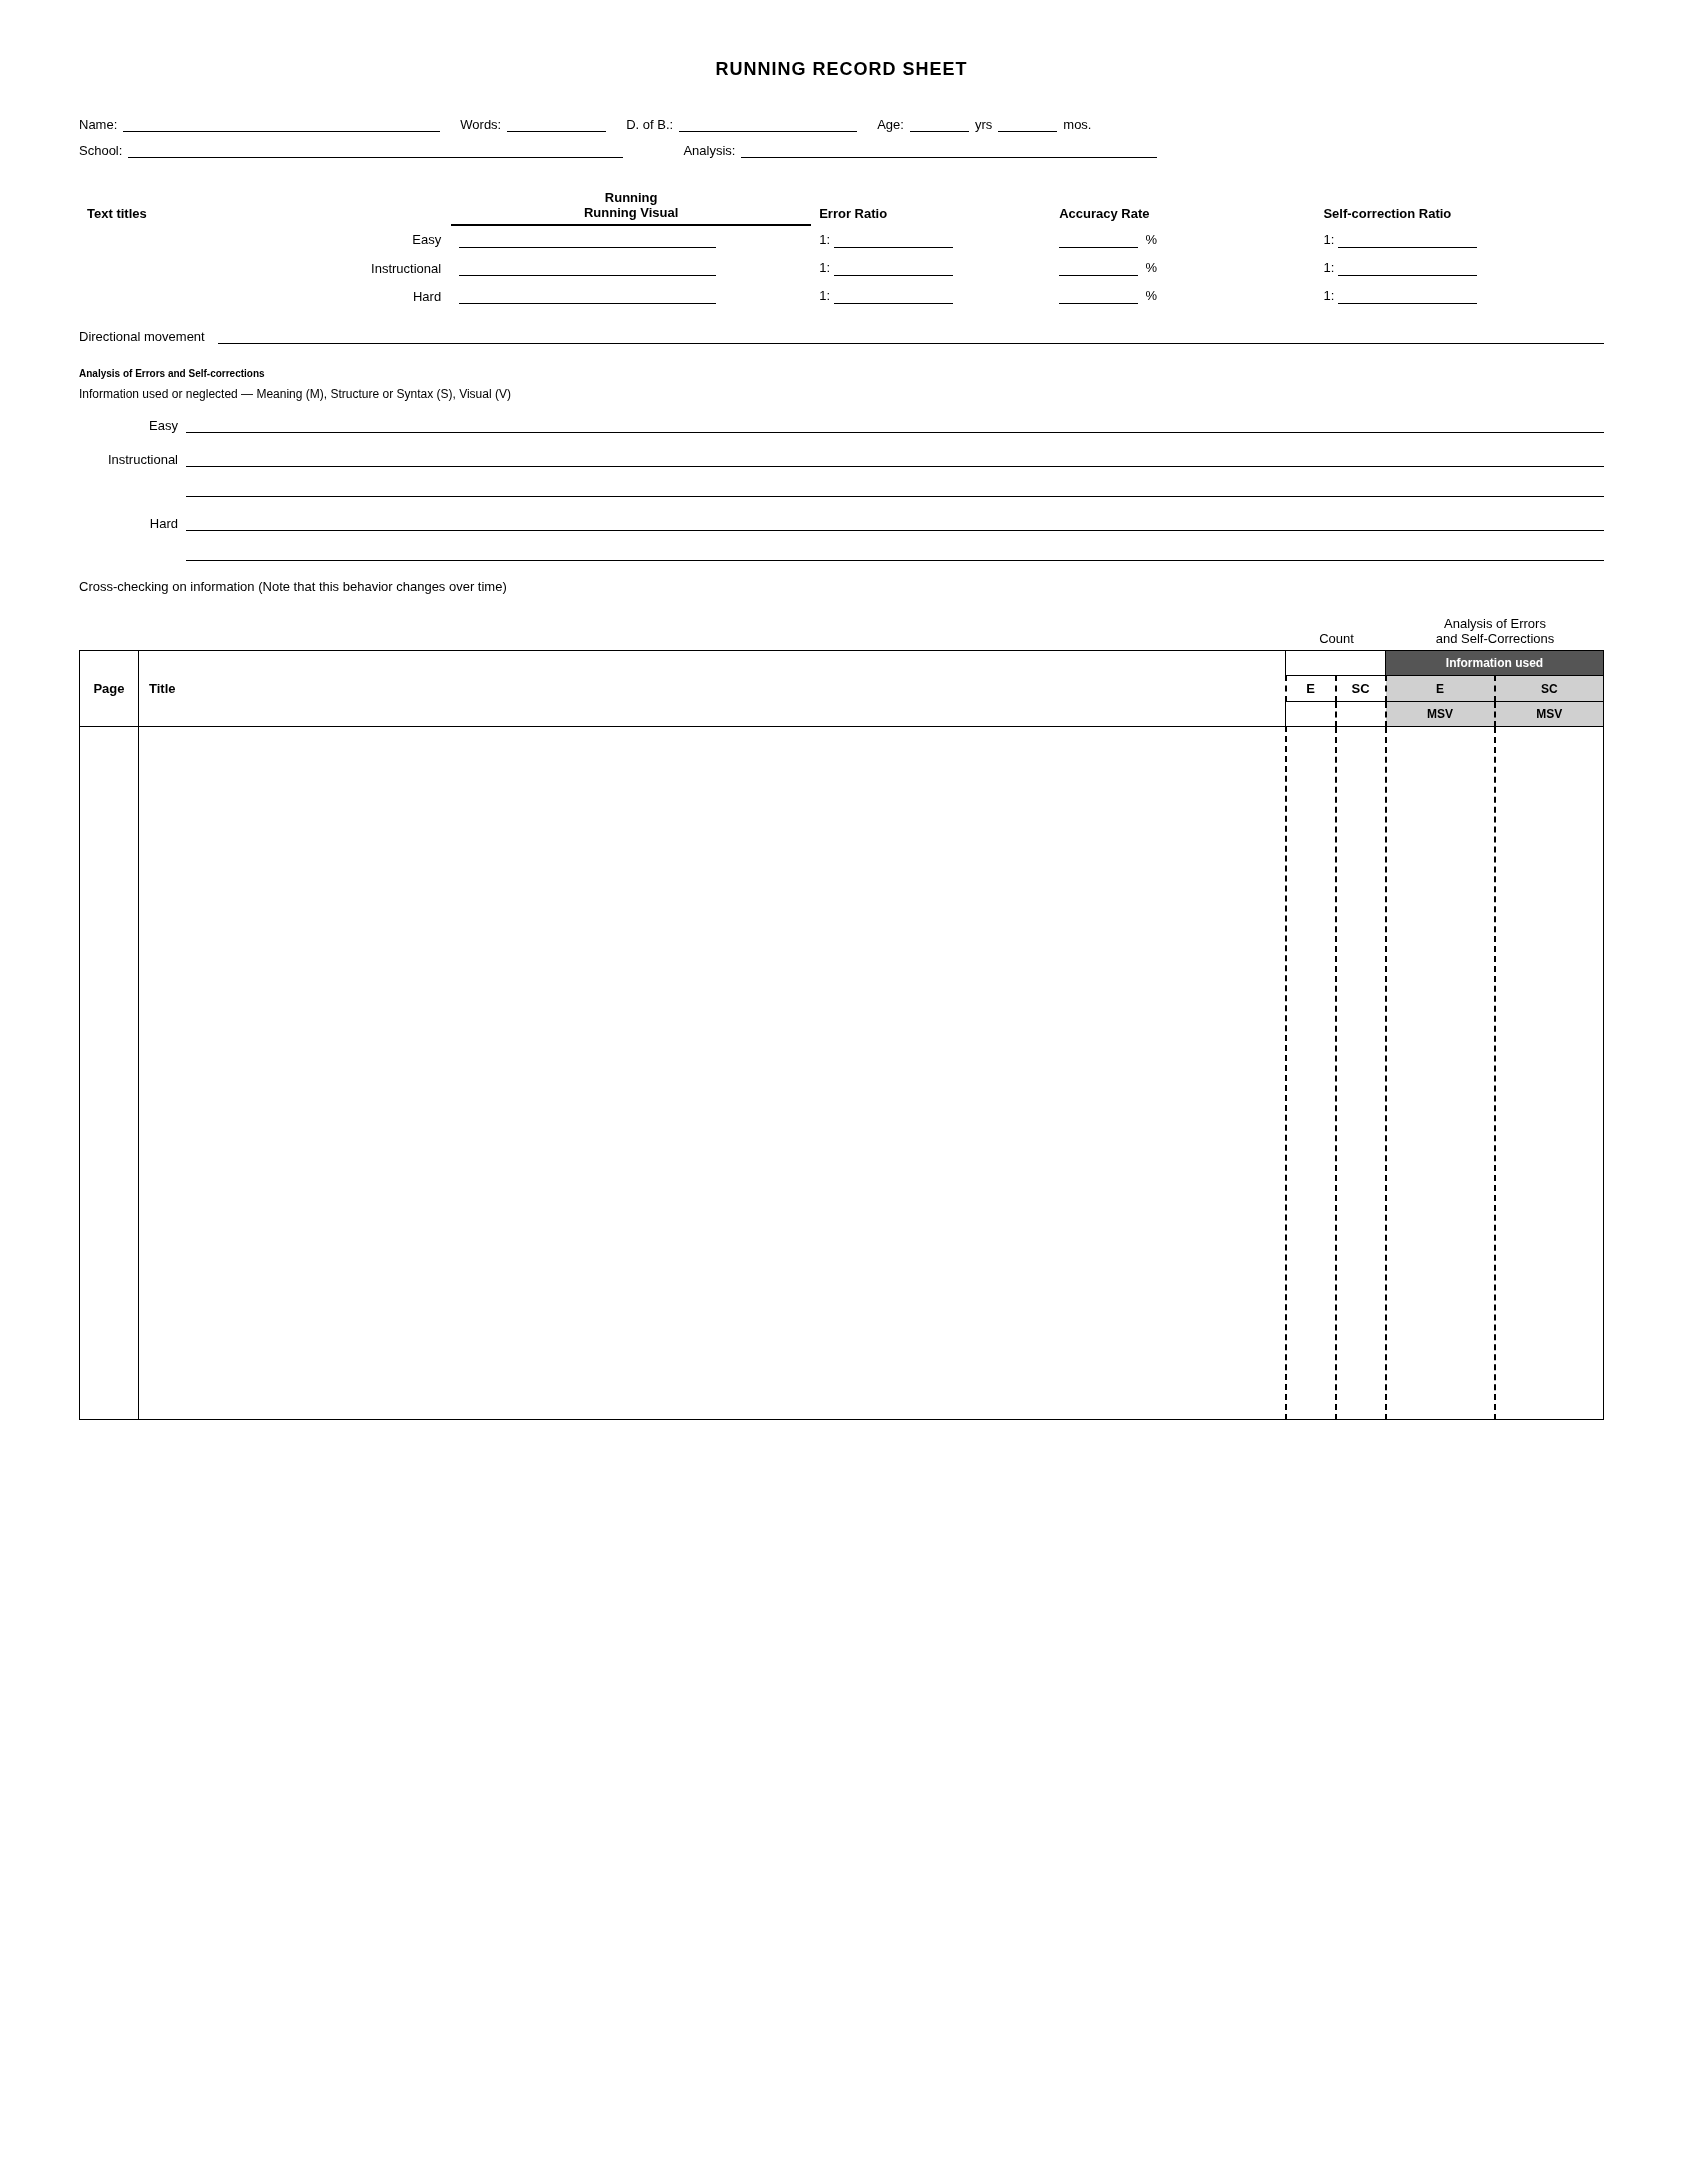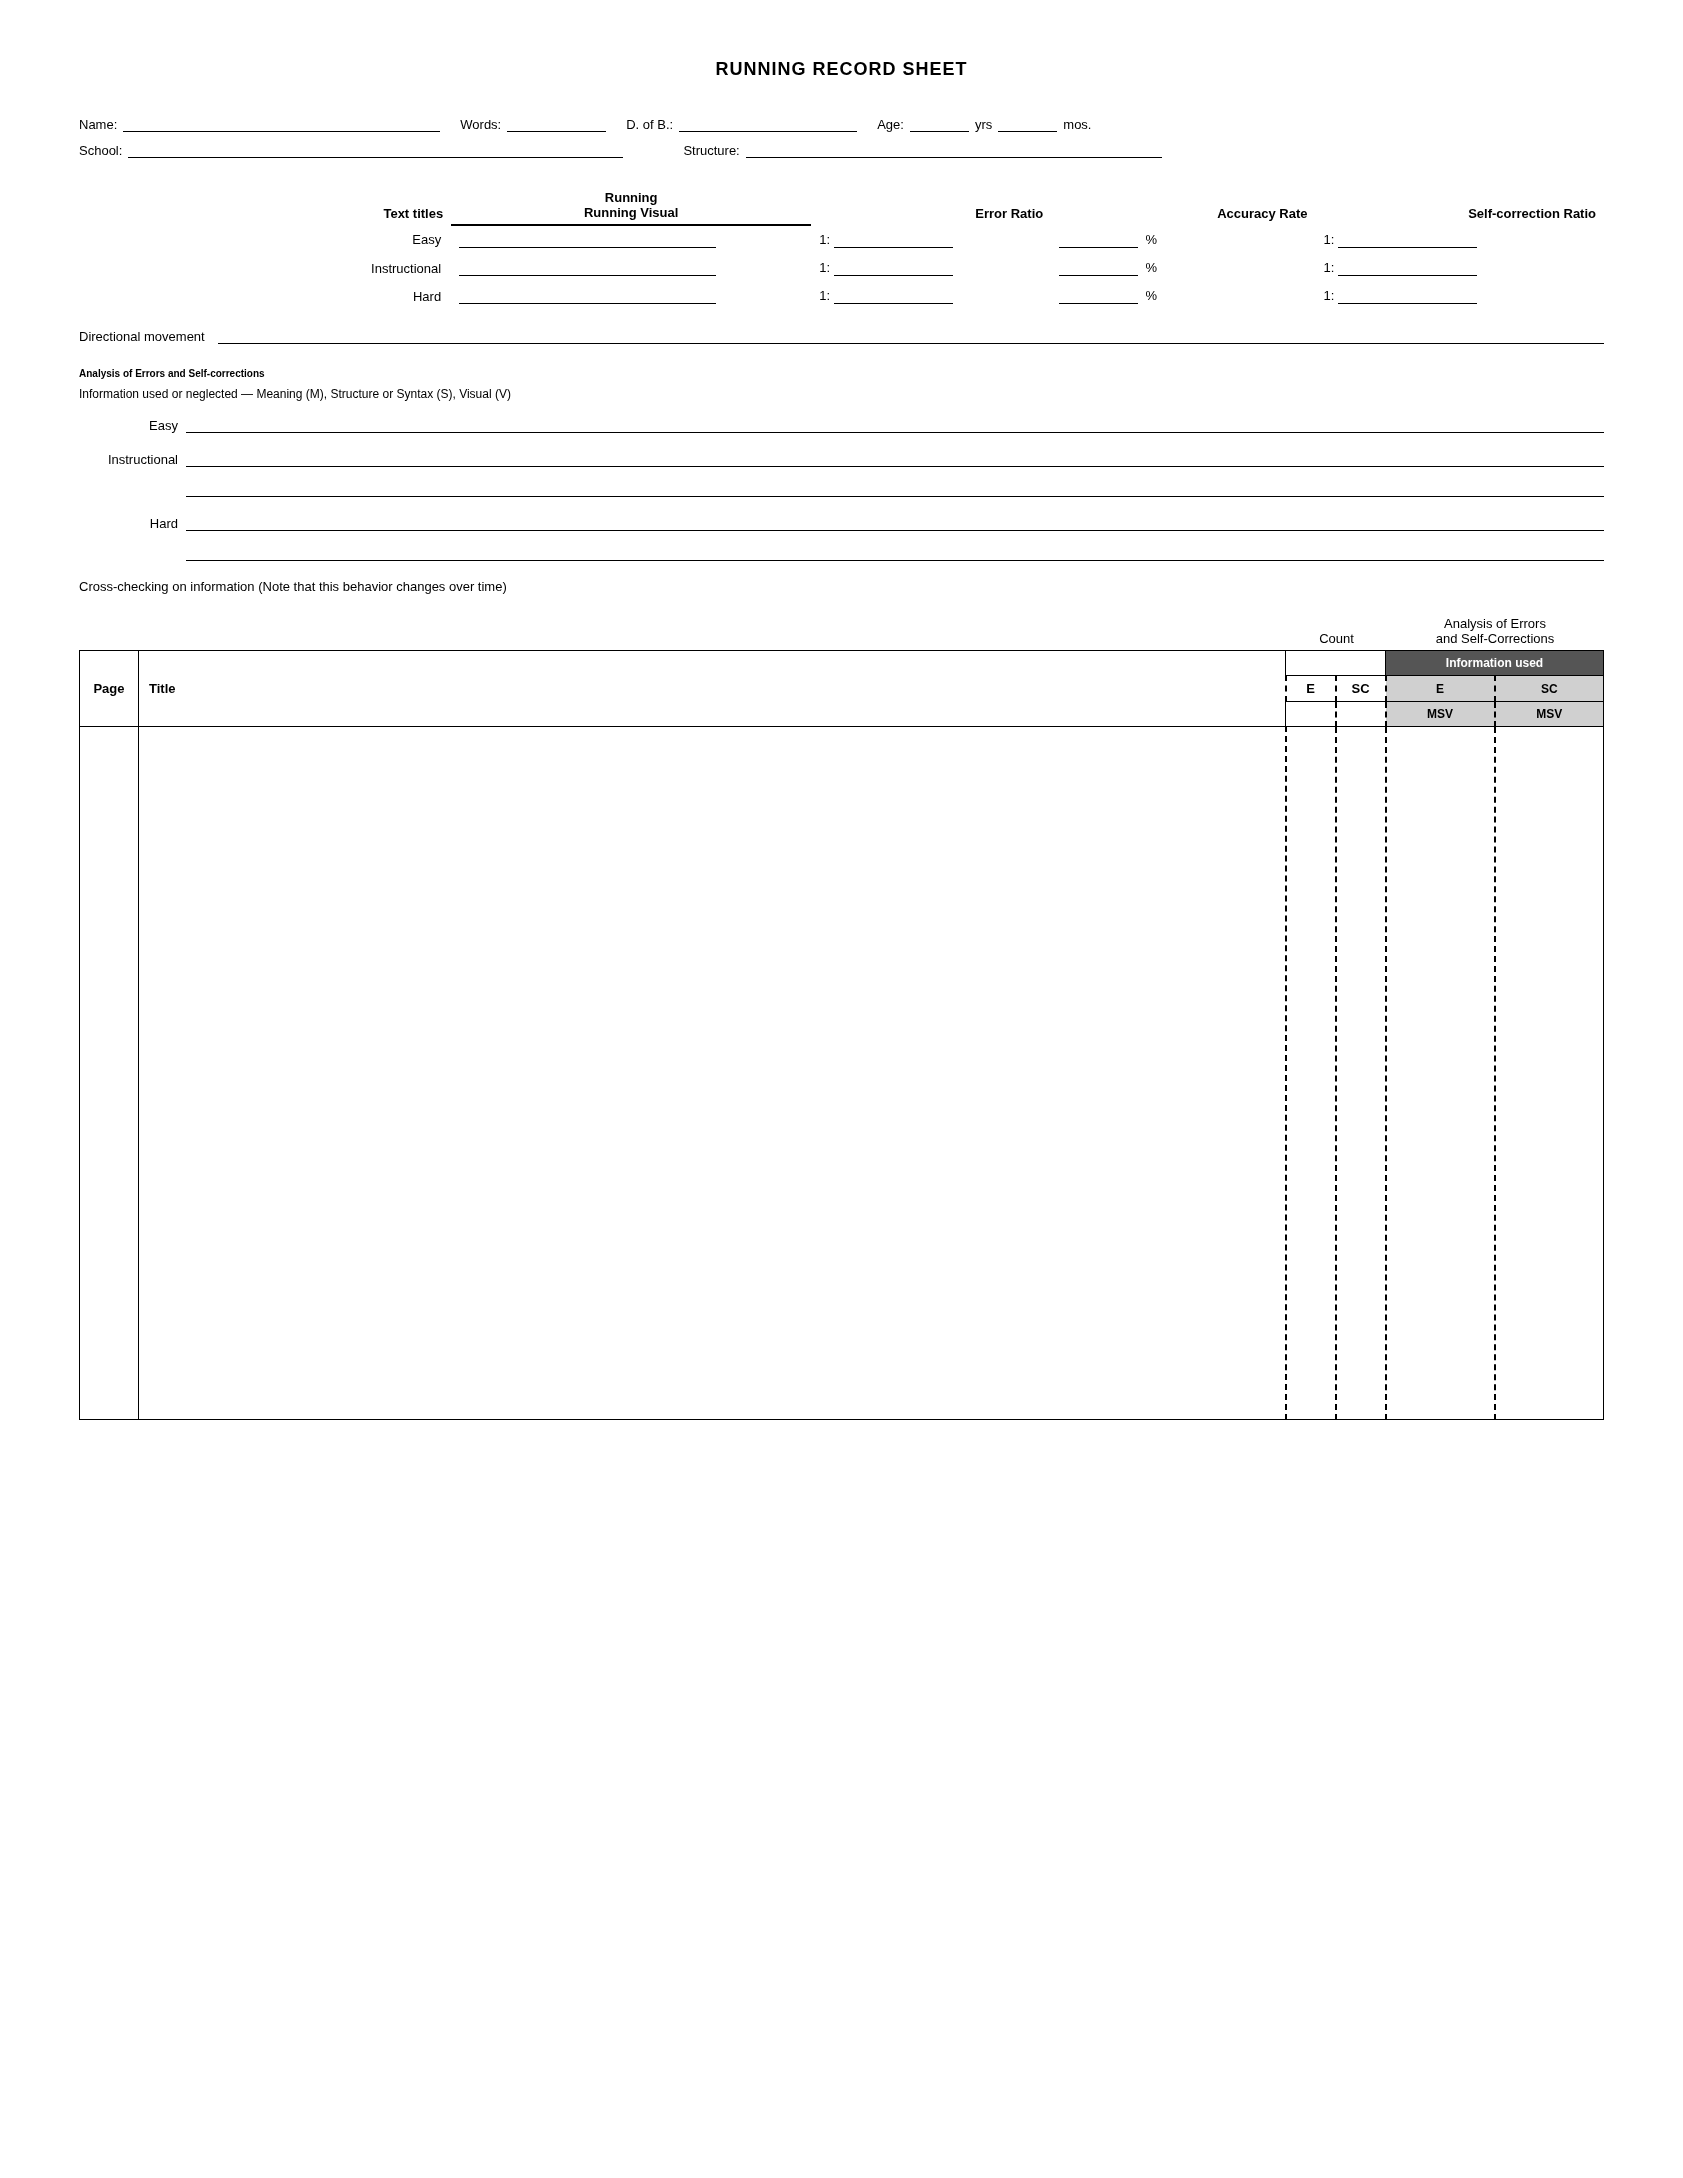--- a/index.html
+++ b/index.html
@@ -50,21 +50,21 @@
       margin-top: 28px;
       margin-bottom: 18px;
     }
     .summary-table {
       width: 100%;
       border-collapse: collapse;
     }
     .summary-table th {
       font-weight: bold;
       font-size: 13px;
-      text-align: right;
+      text-align: left;
       padding: 4px 8px;
       vertical-align: bottom;
     }
     .summary-table th.col-errors {
       text-align: center;
       border-bottom: 2px solid #000;
     }
     .summary-table .th-inner {
       display: flex;
       flex-direction: column;
@@ -190,21 +190,21 @@
     <span class="form-label">mos.</span>
   </div>
 </div>
 
 <div class="form-row">
   <div class="form-field">
     <span class="form-label">School:</span>
     <span class="underline" style="width:495px;">&nbsp;</span>
   </div>
   <div class="form-field" style="margin-left:40px;">
-    <span class="form-label">Structure:</span>
+    <span class="form-label">Analysis:</span>
     <span class="underline underline-recorder">&nbsp;</span>
   </div>
 </div>
 
 <div class="summary-section">
   <table class="summary-table">
     <colgroup>
       <col style="width:30px">
       <col style="width:277px">
       <col style="width:297px">

